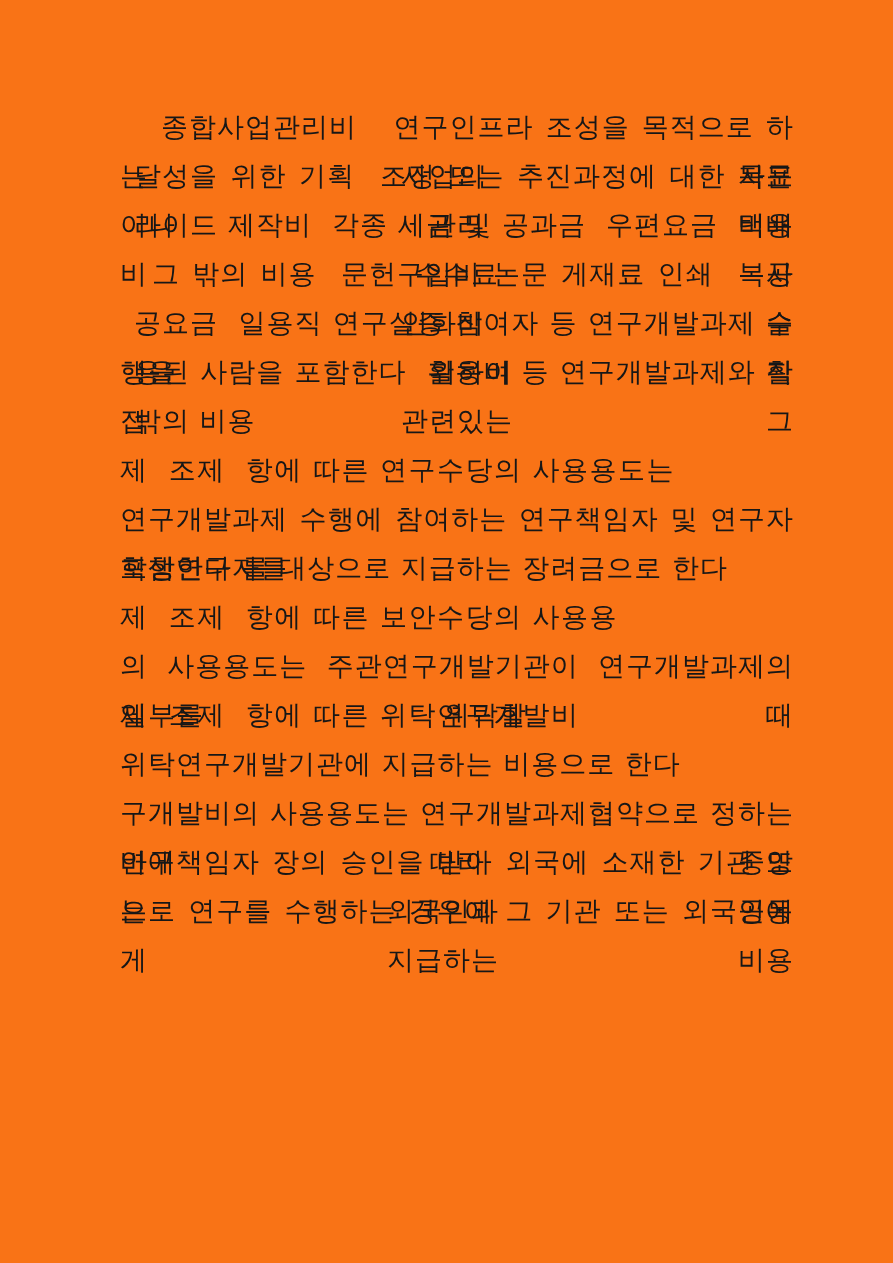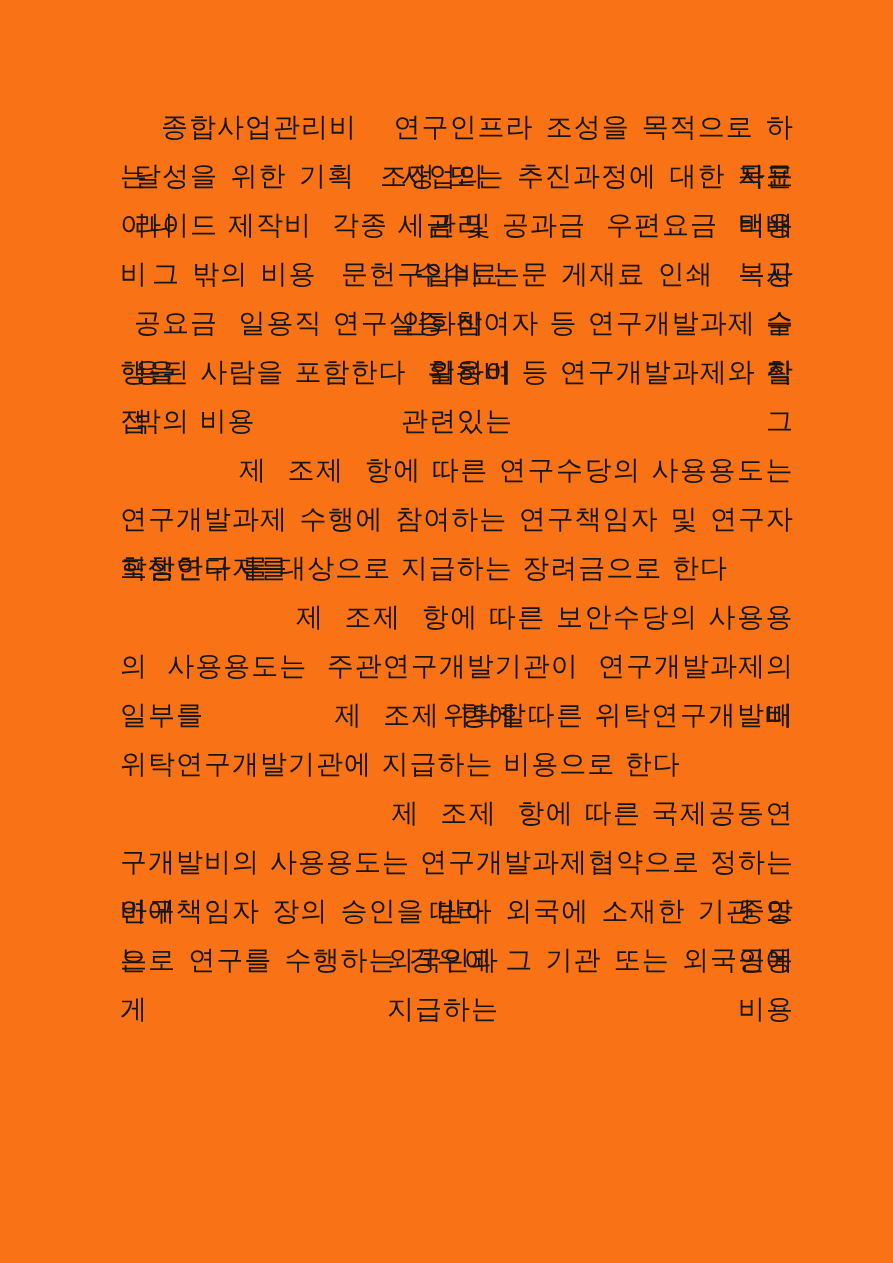--- a/index.html
+++ b/index.html
@@ -29,21 +29,21 @@
     letter-spacing: 1px;
     white-space: nowrap;
     overflow: visible;
   }
   .fill {
     text-align: justify;
     text-align-last: justify;
     white-space: normal;
   }
   .left  { text-align: left; }
-  .right { text-align: right; letter-spacing: 1.5px; }
+  .right { letter-spacing: 1.5px; }
   .ind14 { text-indent: 14px; }
   .ind32 { text-indent: 32px; }
   .ind41 { text-indent: 41px; }
 </style>
 </head>
 <body>
 
 <div class="page">
   <div class="content">
     <div class="line fill ind41">종합사업관리비 &nbsp; 연구인프라 조성을 목적으로 하는 사업의 목표</div>
@@ -53,18 +53,17 @@
     <div class="line fill ind14">공요금 &nbsp;일용직 연구실증 참여자 등 연구개발과제 수행을 위하여 활</div>
     <div class="line fill ind14">용된 사람을 포함한다 &nbsp;활용비 등 연구개발과제와 직접 관련있는 그</div>
     <div class="line left ind14">밖의 비용</div>
     <div class="line right">제 &nbsp;조제 &nbsp;항에 따른 연구수당의 사용용도는</div>
     <div class="line fill">연구개발과제 수행에 참여하는 연구책임자 및 연구자 학생연구자를</div>
     <div class="line left">포함한다 를 대상으로 지급하는 장려금으로 한다</div>
     <div class="line right">제 &nbsp;조제 &nbsp;항에 따른 보안수당의 사용용</div>
     <div class="line fill">의 사용용도는 주관연구개발기관이 연구개발과제의 일부를 위탁할 때</div>
     <div class="line right">제 &nbsp;조제 &nbsp;항에 따른 위탁연구개발비</div>
     <div class="line left">위탁연구개발기관에 지급하는 비용으로 한다</div>
-    <div class="line right">제 &nbsp;조제 &nbsp;항에 따른 국제공동연</div>
     <div class="line fill">구개발비의 사용용도는 연구개발과제협약으로 정하는 바에 따라 중앙</div>
     <div class="line fill">연구책임자 장의 승인을 받아 외국에 소재한 기관 또는 외국인과 공동</div>
     <div class="line fill">으로 연구를 수행하는 경우에 그 기관 또는 외국인에게 지급하는 비용</div>
   </div>
 </div>
 
 </body></html>

